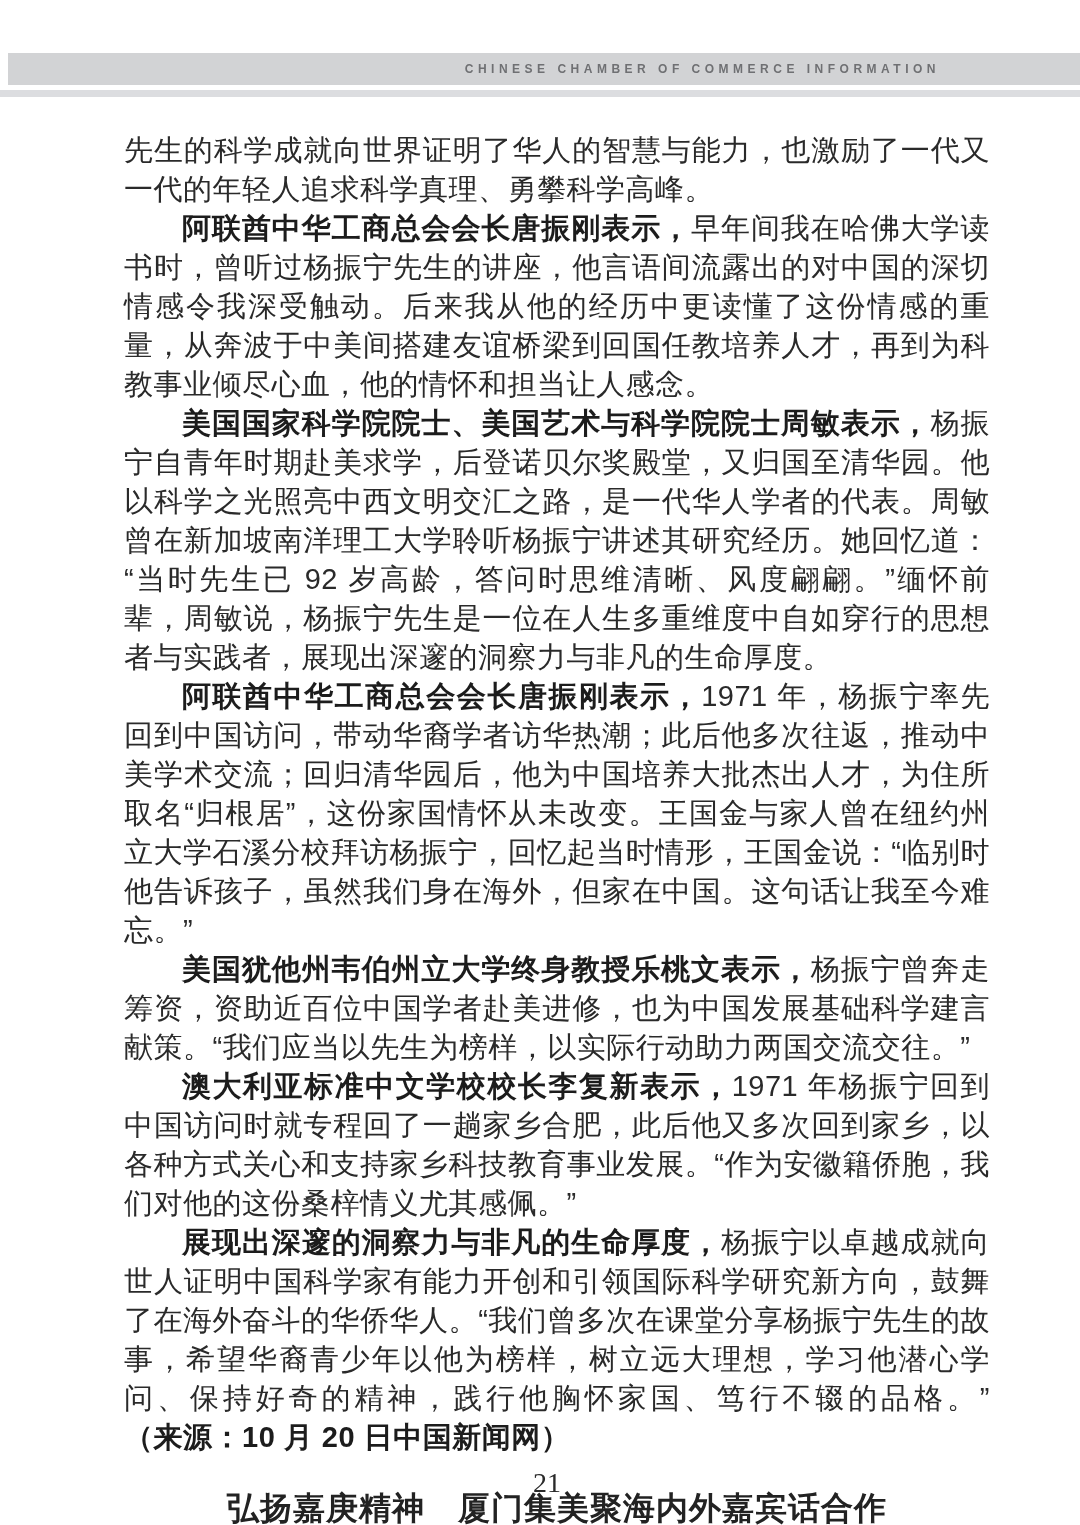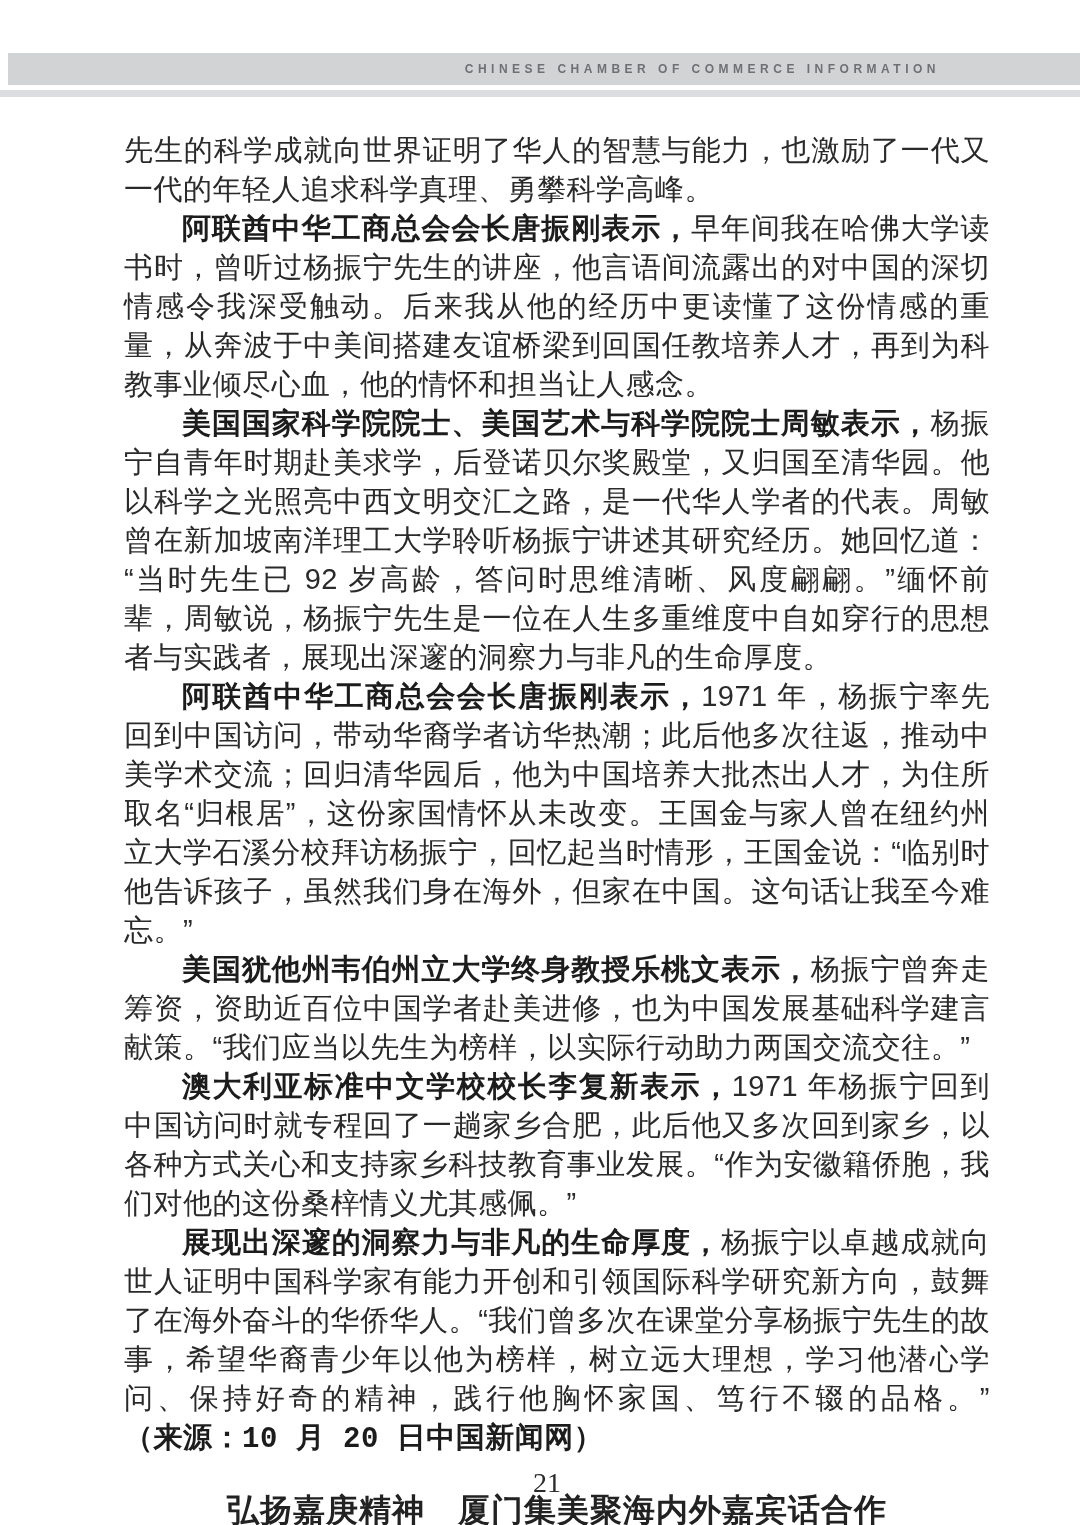--- a/index.html
+++ b/index.html
@@ -49,21 +49,21 @@
     text-justify: inter-ideograph;
     color: #2a2a2a;
     letter-spacing: 0.5px;
   }
   .content p {
     margin: 0;
     text-indent: 2em;
   }
   .content p.no-indent { text-indent: 0; }
   .content b.lead { font-weight: bold; color: #1c1c1c; }
-  .content b.source { font-weight: bold; color: #1c1c1c; white-space: nowrap; font-family: Liberation Mono, monospace; }
+  .content b.source { font-weight: bold; color: #1c1c1c; white-space: nowrap; }
   .content h1 {
     font-size: 32px;
     line-height: 40px;
     font-weight: bold;
     text-align: center;
     text-indent: 0;
     color: #222222;
     margin: 31px 0 21px 0;
     letter-spacing: 1px;
   }

